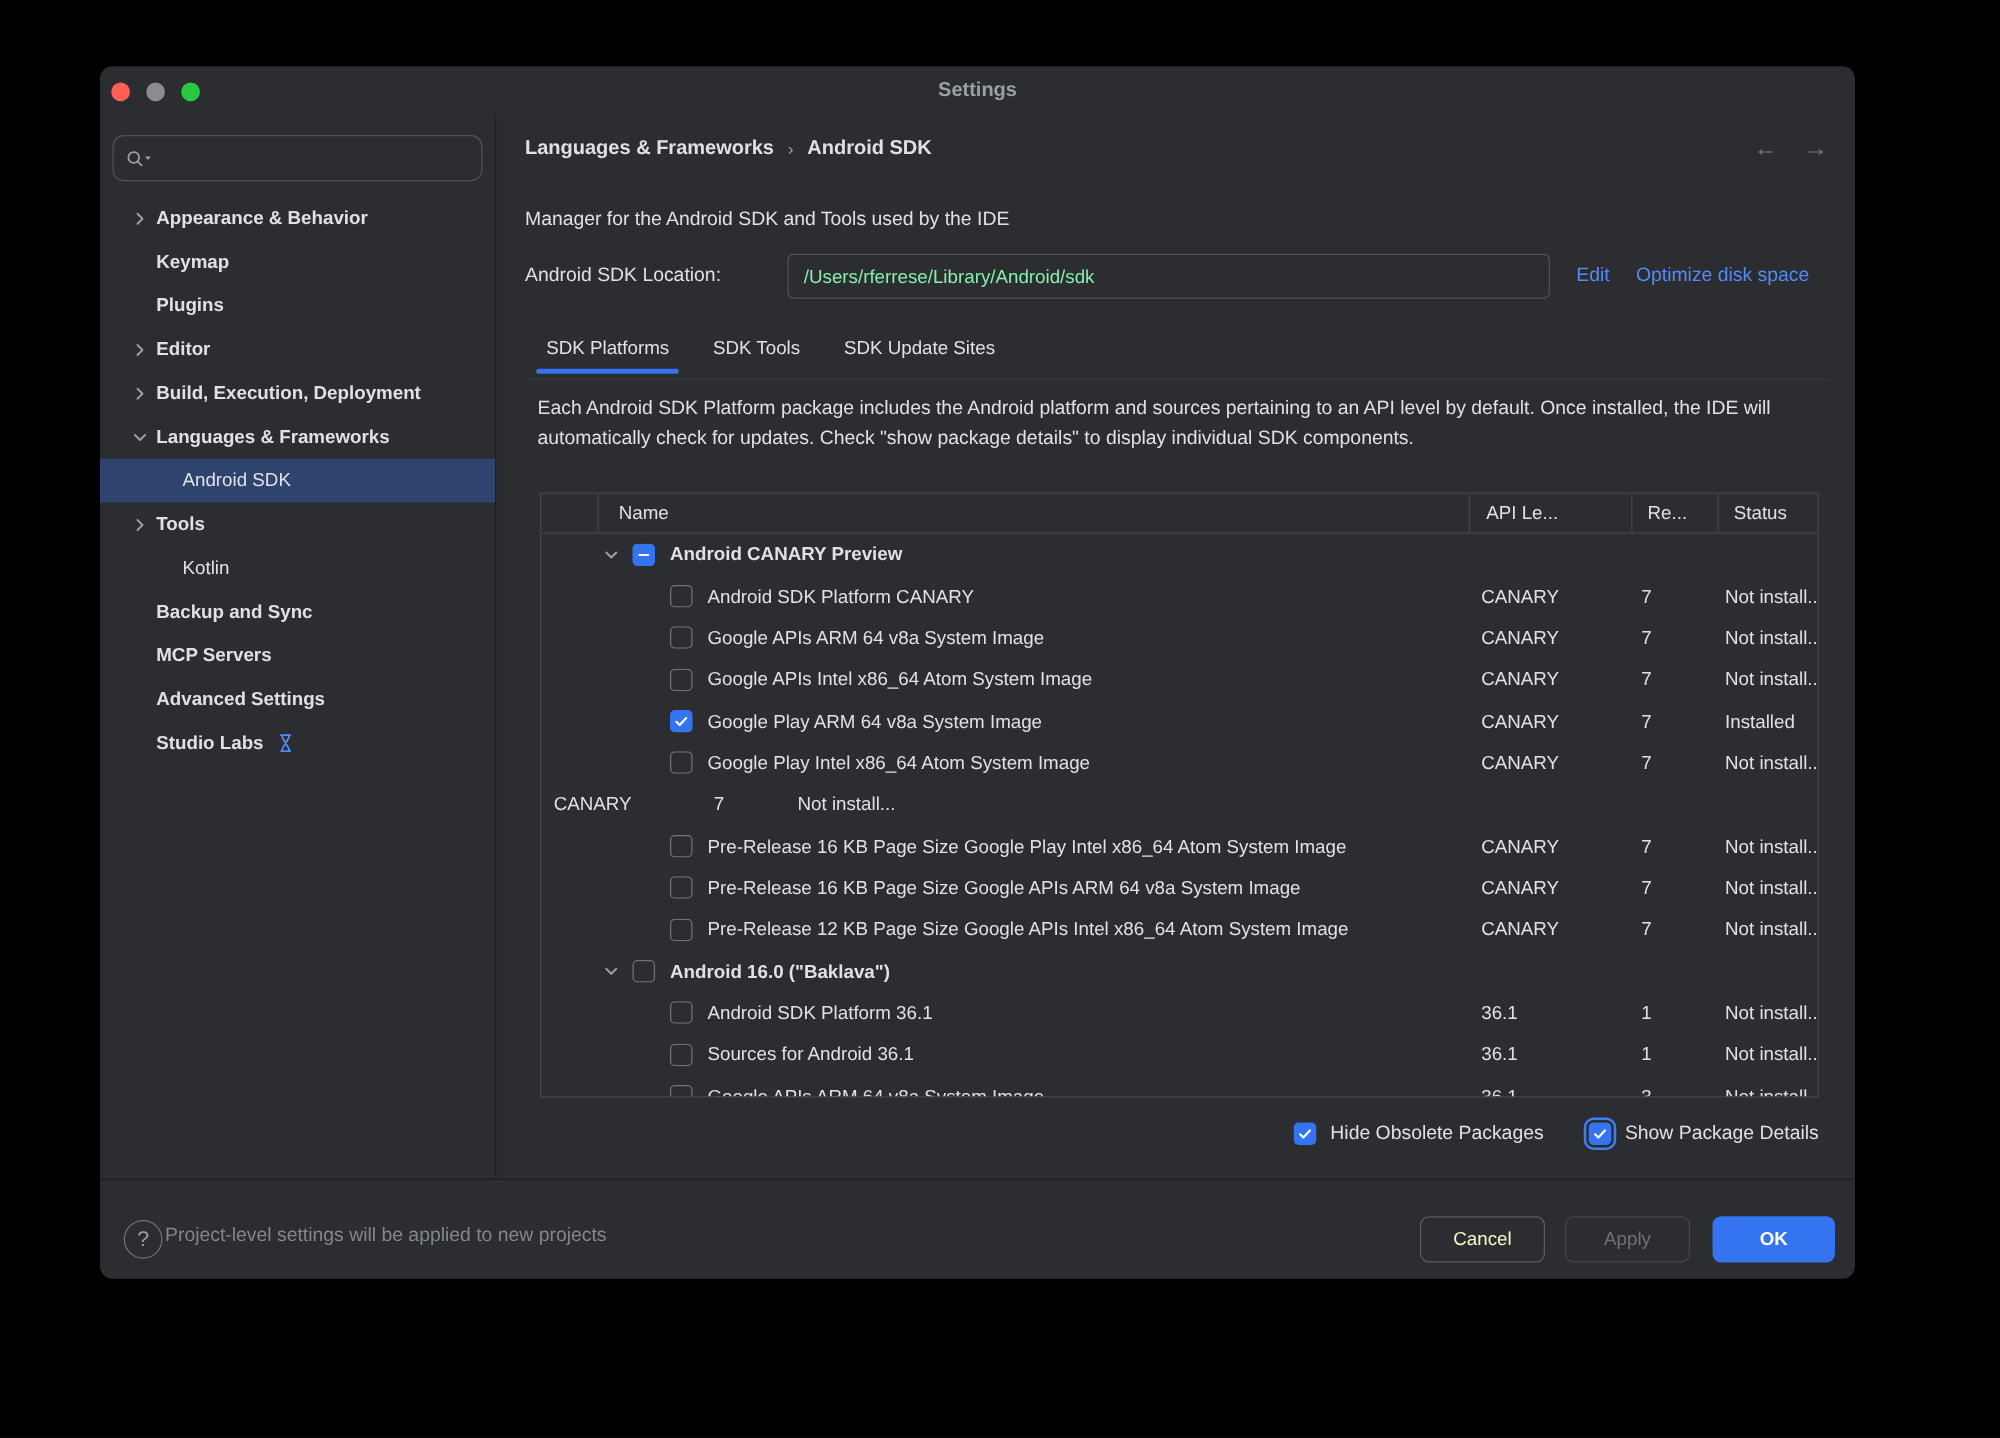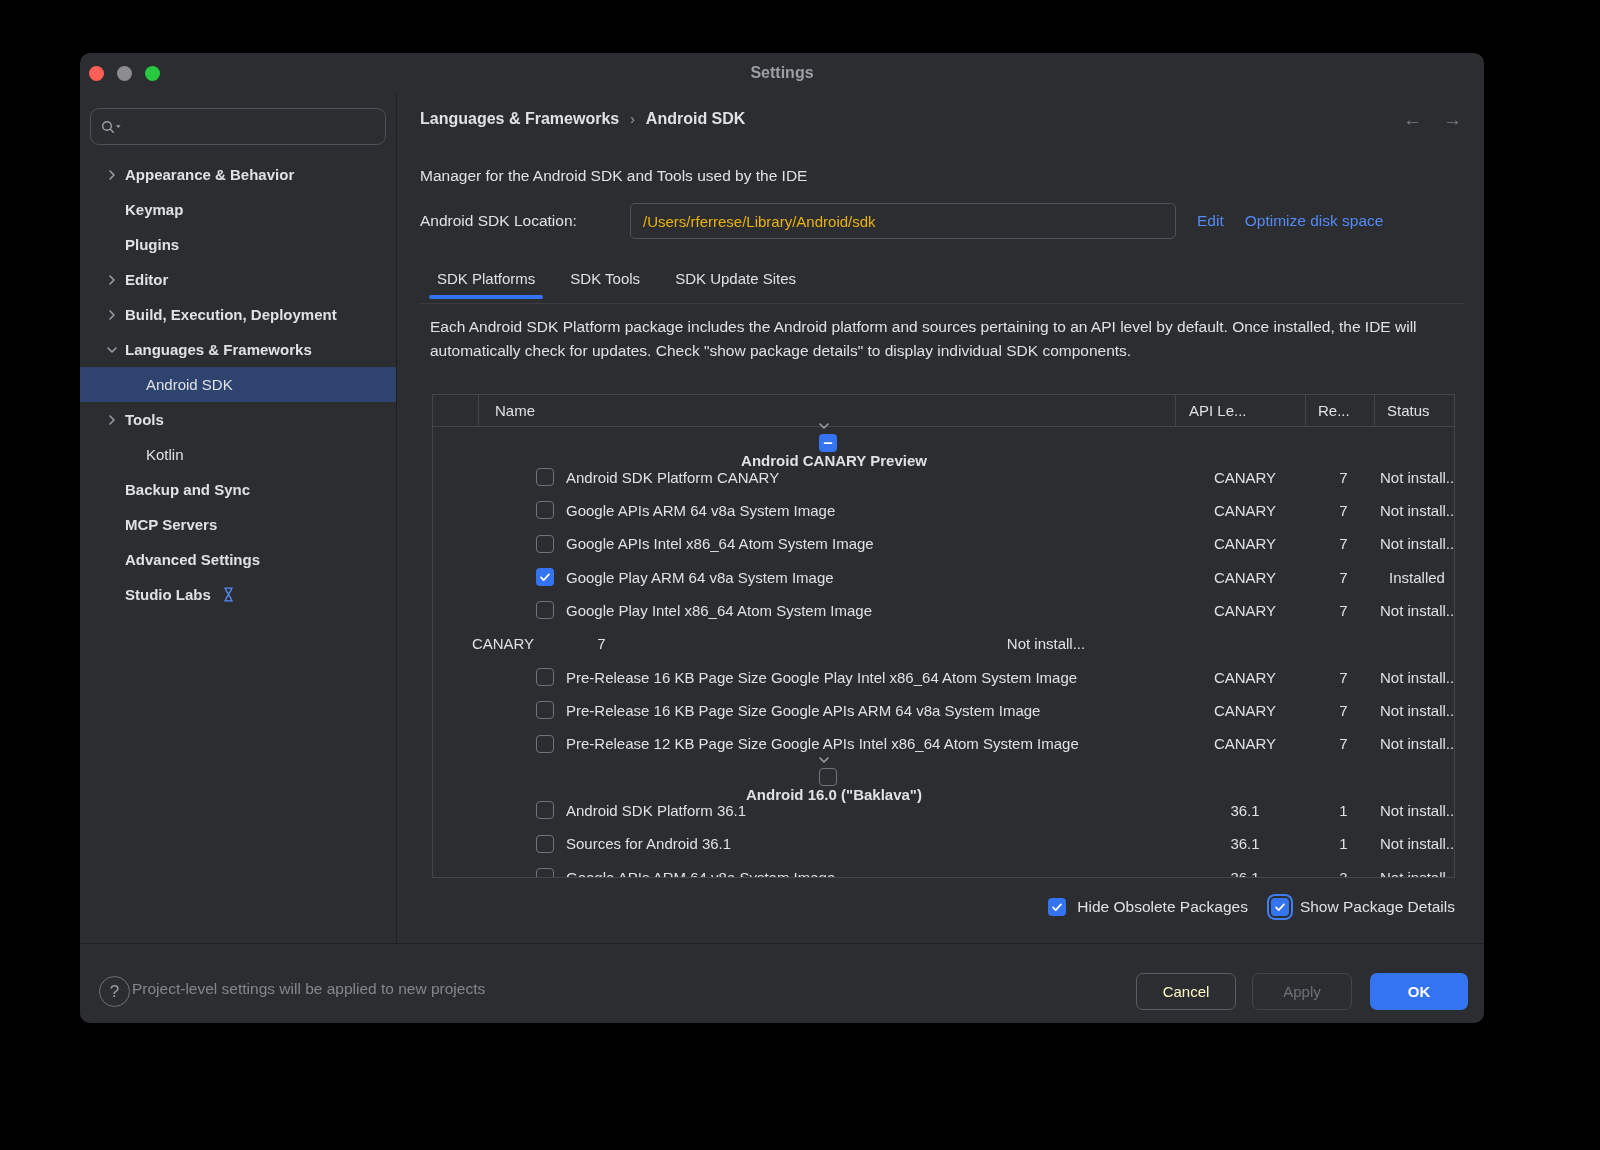--- a/index.html
+++ b/index.html
@@ -34,58 +34,58 @@
   
   .content { position:absolute; left:318px; top:40px; right:0; bottom:80px; }
   .breadcrumb { position:absolute; left:22px; top:17px; display:flex; align-items:center; gap:11px;
     font-size:16px; font-weight:bold; color:#dfe1e5; }
   .crumb-sep { color:#9da0a8; font-weight:normal; font-size:14px; }
   .nav-arrows { position:absolute; right:22px; top:16px; display:flex; gap:21px; color:#7a7e85; font-size:19px; }
   .nav-arrows span { cursor:default; }
   .subtitle { position:absolute; left:22px; top:74px; font-size:15.5px; }
   .loc-row { position:absolute; left:22px; top:110px; height:36px; display:flex; align-items:center; }
   .loc-label { font-size:15.5px; width:210px; flex:none; }
-  .loc-input { width:546px; height:36px; background:transparent; border:1px solid #4e5157; border-radius:5px;
-    color:#eab308; font:15px "Liberation Sans",sans-serif; padding:0 12px; outline:none; flex:none; }
+  .loc-input { width:610px; height:36px; background:transparent; border:1px solid #4e5157; border-radius:5px;
+    color:#86efac; font:15px "Liberation Sans",sans-serif; padding:0 12px; outline:none; flex:none; }
   .link { color:#548af7; font-size:15.5px; margin-left:21px; cursor:pointer; white-space:nowrap; }
   .tabs { position:absolute; left:31px; top:170px; display:flex; gap:19px; }
   .tab { position:relative; padding:0 8px; height:32px; line-height:32px; font-size:15px; cursor:pointer; }
   .tab.active::after { content:''; position:absolute; left:0; right:0; bottom:-4px; height:4px;
     border-radius:2px; background:#3574f0; }
   .tabs-line { position:absolute; left:22px; top:210px; width:1044px; height:1px; background:#393b40; }
   .desc { position:absolute; left:32px; top:222px; width:1046px; font-size:15.5px; line-height:23.5px; }
 
   
   .pkg-table { position:absolute; left:34px; top:301px; width:1023px; height:484px;
-    border:1px solid #43454a; overflow:hidden;text-align:center; }
+    border:1px solid #43454a; overflow:hidden; }
   .thead { display:flex; height:32px; border-bottom:1px solid #43454a; align-items:stretch; font-size:15px; }
   .th { display:flex; align-items:center; flex:none; }
   .th + .th { border-left:1px solid #43454a; }
   .th0 { width:45px; }
   .th-name { width:697px; padding-left:16px; }
   .th-api { width:130px; padding-left:13px; }
   .th-rev { width:69px; padding-left:12px; }
   .th-status { flex:1; padding-left:12px; }
   .trow { display:flex; height:33.35px; align-items:center; font-size:15px; }
   .c-name { width:742px; flex:none; display:flex; align-items:center; overflow:hidden; white-space:nowrap; }
-  .c-name.group { padding-left:48px;flex-direction:column; }
+  .c-name.group { padding-left:48px; }
   .c-name.item { padding-left:103px; }
   .row-chev { width:16px; height:16px; margin-right:9px; flex:none; display:flex; }
   .c-name .lbl { margin-left:12px; }
   .c-name .lbl.b { font-weight:bold; }
   .c-api { width:130px; flex:none; padding-left:10px; }
   .c-rev { width:69px; flex:none; padding-left:8px; }
   .c-status { flex:1; padding-left:6px; overflow:hidden; white-space:nowrap; }
 
   .cb { width:18px; height:18px; border-radius:4px; flex:none; display:flex; align-items:center; justify-content:center; }
   .cb.off { border:1.5px solid #6f737a; }
   .cb.on, .cb.ind { background:#3574f0; }
   .cb.ring { box-shadow:0 0 0 2px #2b2d30, 0 0 0 4px #3f7df2; }
 
-  .options { position:absolute; right:29px; top:800px; height:28px; display:flex; gap:23px; align-items:center; font-size:15.5px; }
+  .options { position:absolute; right:29px; top:800px; height:28px; display:flex; gap:36px; align-items:center; font-size:15.5px; }
   .opt { display:flex; align-items:center; gap:11px; cursor:pointer; }
 
   
   .footer { position:absolute; left:0; right:0; bottom:0; height:80px; border-top:1px solid #1e1f22; }
   .help { position:absolute; left:19px; top:32px; width:31px; height:31px; border:1.6px solid #6e7177;
     border-radius:50%; color:#9da0a8; display:flex; align-items:center; justify-content:center; font-size:17px; cursor:pointer; }
   .hint { position:absolute; left:52px; top:36px; font-size:15.5px; color:#83868d; }
   .btn { position:absolute; top:29px; height:37px; border-radius:7px; font-size:15px;
     display:flex; align-items:center; justify-content:center; cursor:pointer; background:transparent; }
   .btn-cancel { right:248px; width:100px; border:1px solid #5a5d63; color:#fef9c3; }

